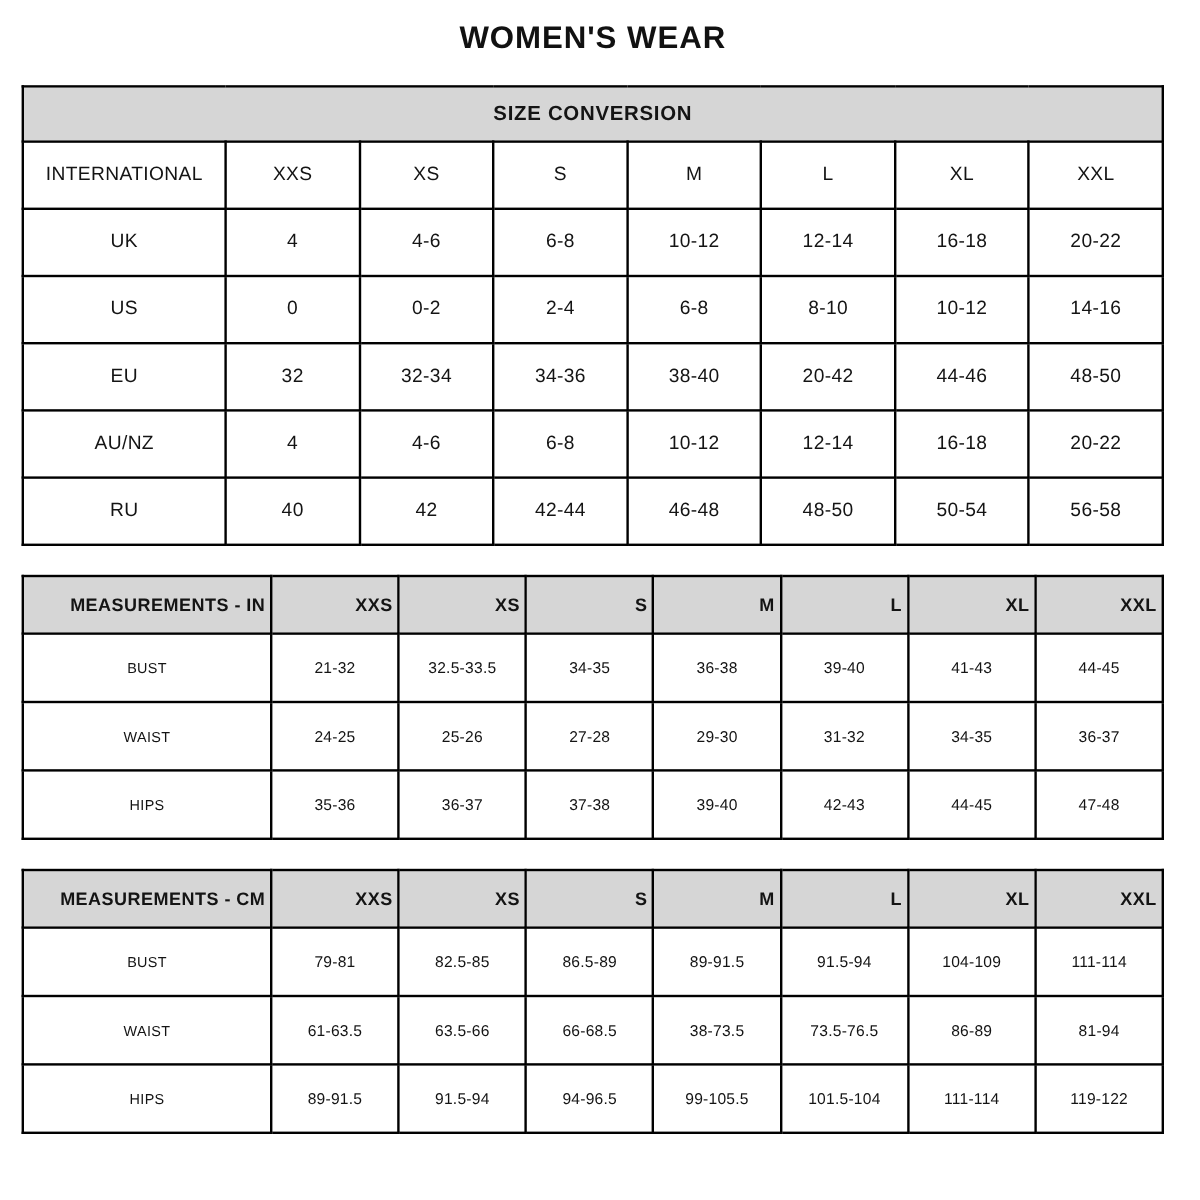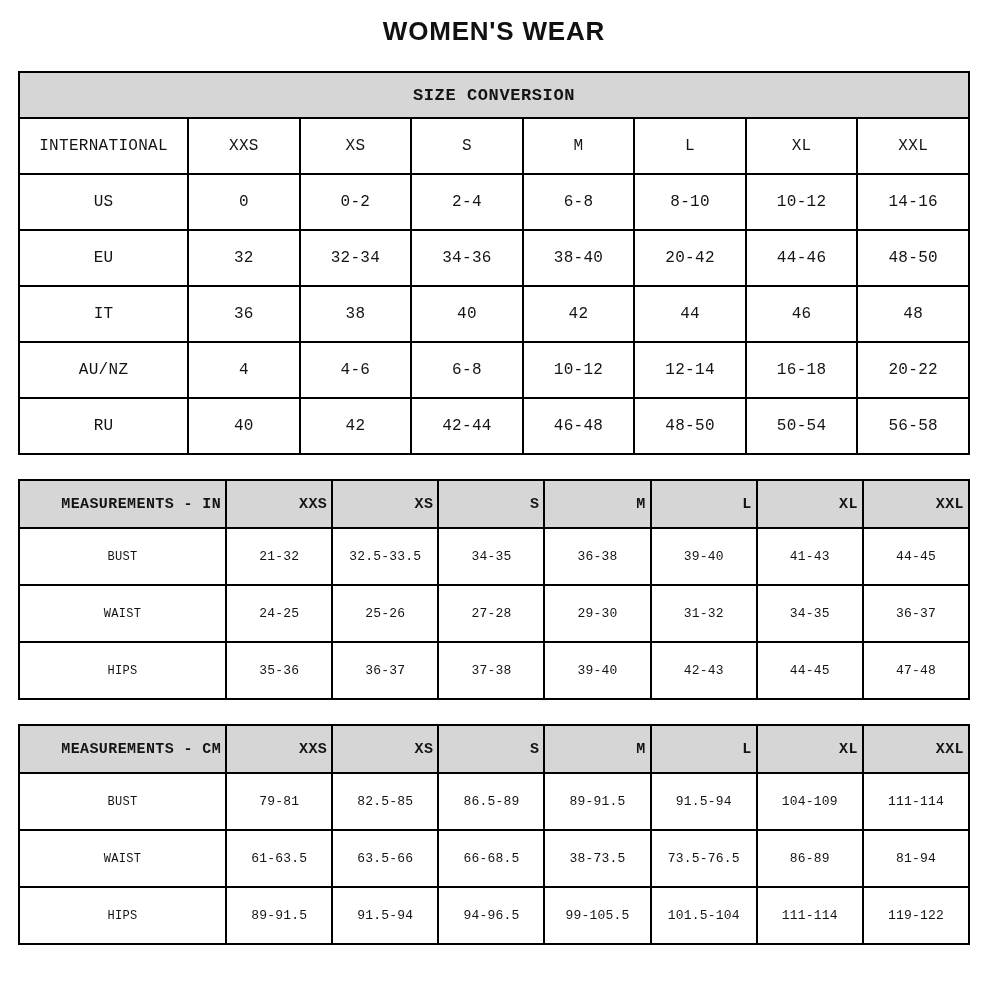--- a/index.html
+++ b/index.html
@@ -1,20 +1,20 @@
 <!DOCTYPE html>
 <html><head>
 <meta charset="utf-8">
 <style>
   html, body { margin: 0; padding: 0; background: #ffffff; }
   body { font-family: "Liberation Sans", sans-serif; color: #141414; }
   .page { width: 1000px; min-height: 1000px; box-sizing: border-box; padding: 6px 30px 26px 18px; background: #ffffff; }
   .title { text-align: center; font-size: 26px; font-weight: 700; letter-spacing: 0.8px; margin: 10px 0 12px 0; color: #111111; }
 
-  table { width: 100%; border-collapse: collapse; table-layout: fixed; margin-top: 24px; font-family: Liberation Mono, monospace; }
+  table { width: 100%; border-collapse: collapse; table-layout: fixed; margin-top: 24px; }
   th, td { border: 2px solid #000000; text-align: center; vertical-align: middle; padding: 0 4px; box-sizing: border-box; overflow: hidden; }
 
   
   .banner th { background: #d6d6d6; font-weight: 700; font-size: 17px; height: 46px; letter-spacing: 0.6px; }
 
   
   .tbl1 thead .cols-row th { background: #ffffff; font-weight: 500; font-size: 16px; height: 56px; letter-spacing: 0.3px; border-radius: 20px; }
   .tbl1 tbody th, .tbl1 tbody td { height: 56px; font-size: 16px; font-weight: 500; letter-spacing: 0.3px; }
 
   
@@ -53,48 +53,48 @@
           <th>XS</th>
           <th>S</th>
           <th>M</th>
           <th>L</th>
           <th>XL</th>
           <th>XXL</th>
         </tr>
       </thead>
     <tbody>
         <tr>
+          <th>UK</th>
+          <td>4</td>
+          <td>4-6</td>
+          <td>6-8</td>
+          <td>10-12</td>
+          <td>12-14</td>
+          <td>16-18</td>
+          <td>20-22</td>
+        </tr>
+        <tr>
           <th>US</th>
           <td>0</td>
           <td>0-2</td>
           <td>2-4</td>
           <td>6-8</td>
           <td>8-10</td>
           <td>10-12</td>
           <td>14-16</td>
         </tr>
         <tr>
           <th>EU</th>
           <td>32</td>
           <td>32-34</td>
           <td>34-36</td>
           <td>38-40</td>
           <td>20-42</td>
           <td>44-46</td>
           <td>48-50</td>
-        </tr>
-        <tr>
-          <th>IT</th>
-          <td>36</td>
-          <td>38</td>
-          <td>40</td>
-          <td>42</td>
-          <td>44</td>
-          <td>46</td>
-          <td>48</td>
         </tr>
         <tr>
           <th>AU/NZ</th>
           <td>4</td>
           <td>4-6</td>
           <td>6-8</td>
           <td>10-12</td>
           <td>12-14</td>
           <td>16-18</td>
           <td>20-22</td>

